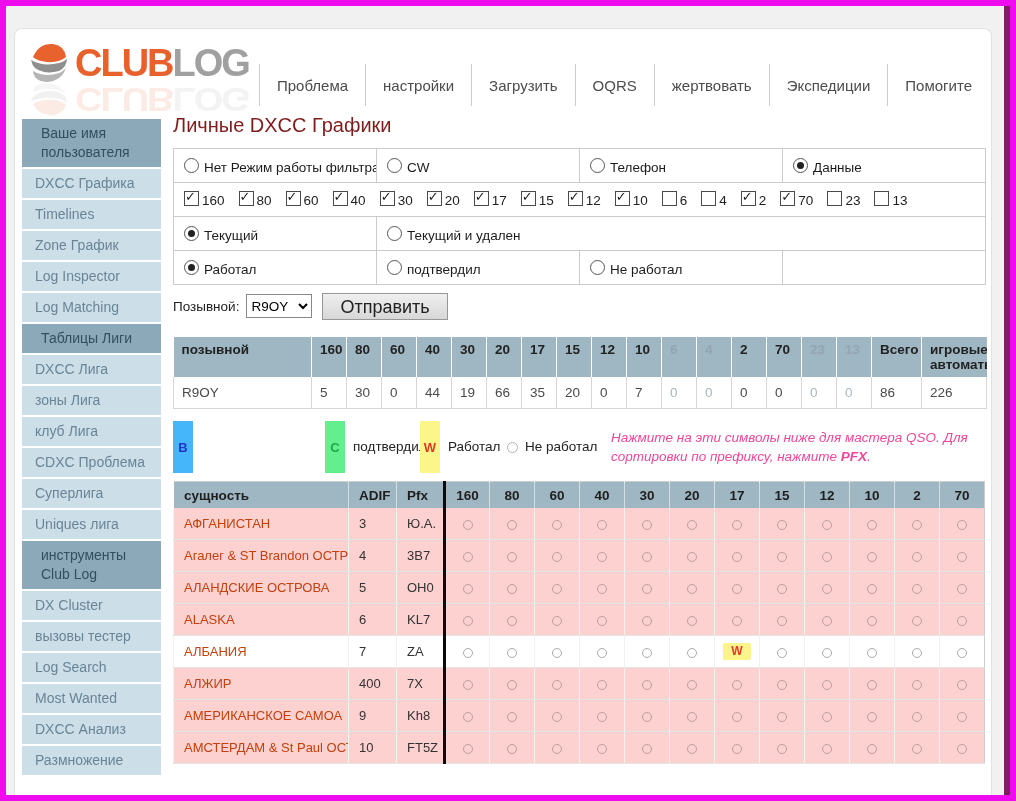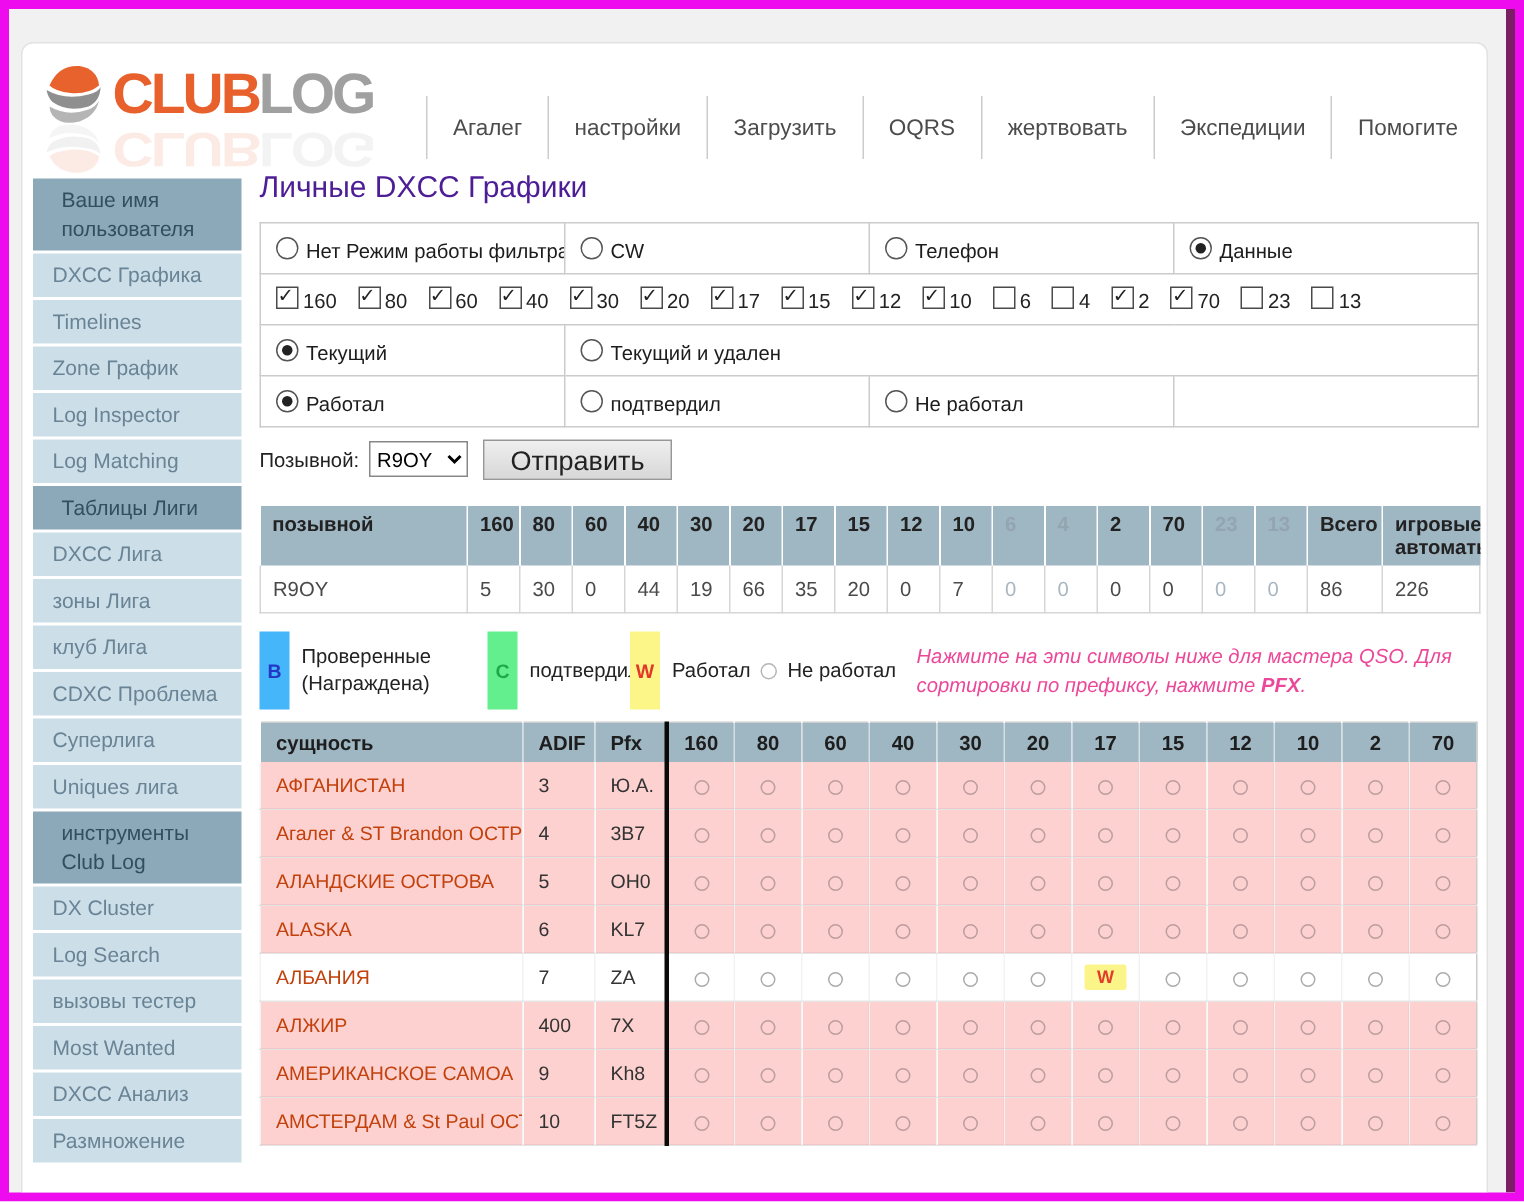--- a/index.html
+++ b/index.html
@@ -22,21 +22,21 @@
   .nav-sep{width:1px;height:42px;background:#ccc;}
   .nav-item{padding:0 17px;font-size:15px;color:#4c4c4c;text-decoration:none;cursor:pointer;white-space:nowrap;}
 
   
   .sidebar{position:absolute;left:7px;top:90px;width:139px;}
   .sb-header{background:#8ca9ba;color:#30505f;padding:5px 8px 5px 19px;font-size:14px;line-height:19px;margin-bottom:2px;}
   .sb-item{background:#ccdfe9;color:#6a8495;padding:5px 8px 5px 13px;font-size:14px;line-height:19px;margin-bottom:2px;cursor:pointer;}
 
   
   .main{position:absolute;left:158px;top:84px;width:813px;}
-  .title{font-size:20px;font-weight:400;color:#4c1d95;margin:0 0 11px 0;line-height:24px;}
+  .title{font-size:20px;font-weight:400;color:#7f1d1d;margin:0 0 11px 0;line-height:24px;}
 
   
   .ftable{width:100%;border-collapse:collapse;table-layout:fixed;}
   .ftable td{border:1px solid #cbcbcb;height:33px;padding:0 4px 0 10px;font-size:13.5px;color:#1c1c1c;vertical-align:middle;overflow:hidden;white-space:nowrap;}
   .rd{display:inline-block;width:13px;height:13px;border:1px solid #555;border-radius:50%;background:#fff;position:relative;vertical-align:-2px;cursor:pointer;flex:none;}
   .rd.checked::after{content:"";position:absolute;left:3px;top:3px;right:3px;bottom:3px;background:#222;border-radius:50%;}
   .flabel{position:relative;top:1px;margin-left:5px;}
   .cb{display:inline-block;width:13px;height:13px;border:1px solid #4a4a4a;background:#fff;position:relative;vertical-align:-2px;cursor:pointer;flex:none;}
   .cb.checked::after{content:"\2713";position:absolute;left:0px;top:-3px;font-size:13px;font-weight:700;color:#222;}
   .bwrap{display:inline-flex;align-items:center;margin-right:14px;cursor:pointer;}
@@ -106,21 +106,21 @@
             <path d="M10 16 Q16 2 30 3 Q42 5 43 16 Q36 22 24 21 Q14 20 10 16Z" fill="#e8622d"></path>
             <path d="M8 19 Q20 26 36 22 Q43 20 44 17 Q44 26 36 30 Q22 34 12 27 Q9 24 8 19Z" fill="#8f8f8f"></path>
             <path d="M10 30 Q22 37 36 32 Q41 30 43 26 Q41 36 30 40 Q18 43 12 36 Q10 33 10 30Z" fill="#b5b5b5"></path>
           </svg>
           <div class="logo-text"><span class="lt-club">CLUB</span><span class="lt-log">LOG</span></div>
         </div>
       </div>
 
       <nav class="nav">
           <span class="nav-sep"></span>
-          <a class="nav-item">Агалег</a>
+          <a class="nav-item">Проблема</a>
           <span class="nav-sep"></span>
           <a class="nav-item">настройки</a>
           <span class="nav-sep"></span>
           <a class="nav-item">Загрузить</a>
           <span class="nav-sep"></span>
           <a class="nav-item">OQRS</a>
           <span class="nav-sep"></span>
           <a class="nav-item">жертвовать</a>
           <span class="nav-sep"></span>
           <a class="nav-item">Экспедиции</a>
@@ -137,22 +137,22 @@
           <div class="sb-item">Log Matching</div>
           <div class="sb-header">Таблицы Лиги</div>
           <div class="sb-item">DXCC Лига</div>
           <div class="sb-item">зоны Лига</div>
           <div class="sb-item">клуб Лига</div>
           <div class="sb-item">CDXC Проблема</div>
           <div class="sb-item">Суперлига</div>
           <div class="sb-item">Uniques лига</div>
           <div class="sb-header">инструменты Club Log</div>
           <div class="sb-item">DX Cluster</div>
+          <div class="sb-item">вызовы тестер</div>
           <div class="sb-item">Log Search</div>
-          <div class="sb-item">вызовы тестер</div>
           <div class="sb-item">Most Wanted</div>
           <div class="sb-item">DXCC Анализ</div>
           <div class="sb-item">Размножение</div>
         </aside>
 
       <main class="main">
         <h1 class="title">Личные DXCC Графики</h1>
 
         <table class="ftable">
           <colgroup>
@@ -305,21 +305,20 @@
                 <td>86</td>
                 <td>226</td>
               </tr>
             </tbody>
         </table>
 
         <div class="legend">
           <div class="lg-items">
               <div class="lg-item">
                 <span class="lg-badge" style="background:#45b6fa;color:#2438c8">B</span>
-                <span class="lg-label">Проверенные (Награждена)</span>
               </div>
               <div class="lg-item">
                 <span class="lg-badge" style="background:#63ef8e;color:#1fa84a">C</span>
                 <span class="lg-label">подтвердил</span>
               </div>
               <div class="lg-item">
                 <span class="lg-badge" style="background:#fbf687;color:#e4372b">W</span>
                 <span class="lg-label">Работал</span>
               </div>
               <div class="lg-item">

